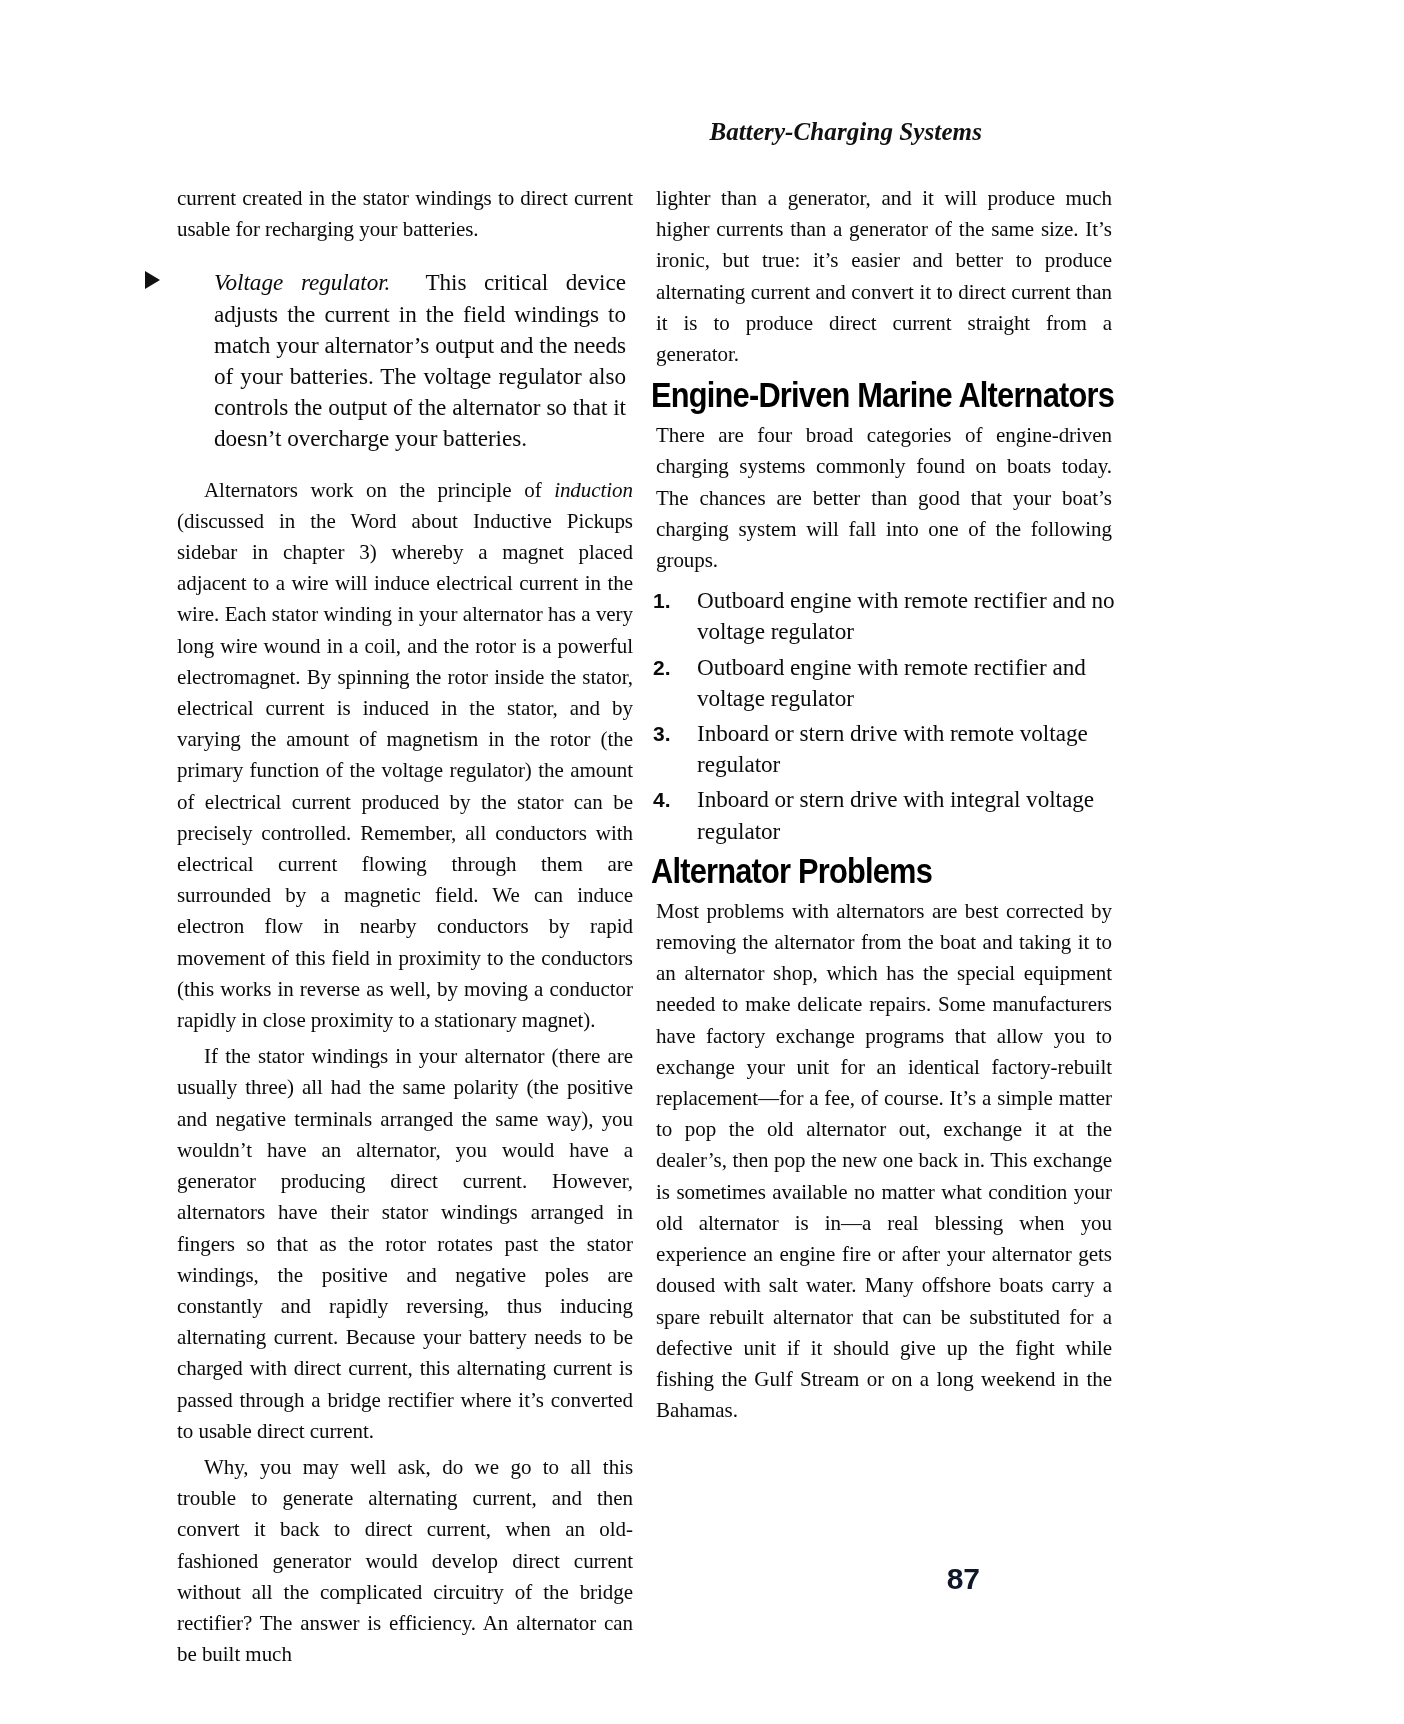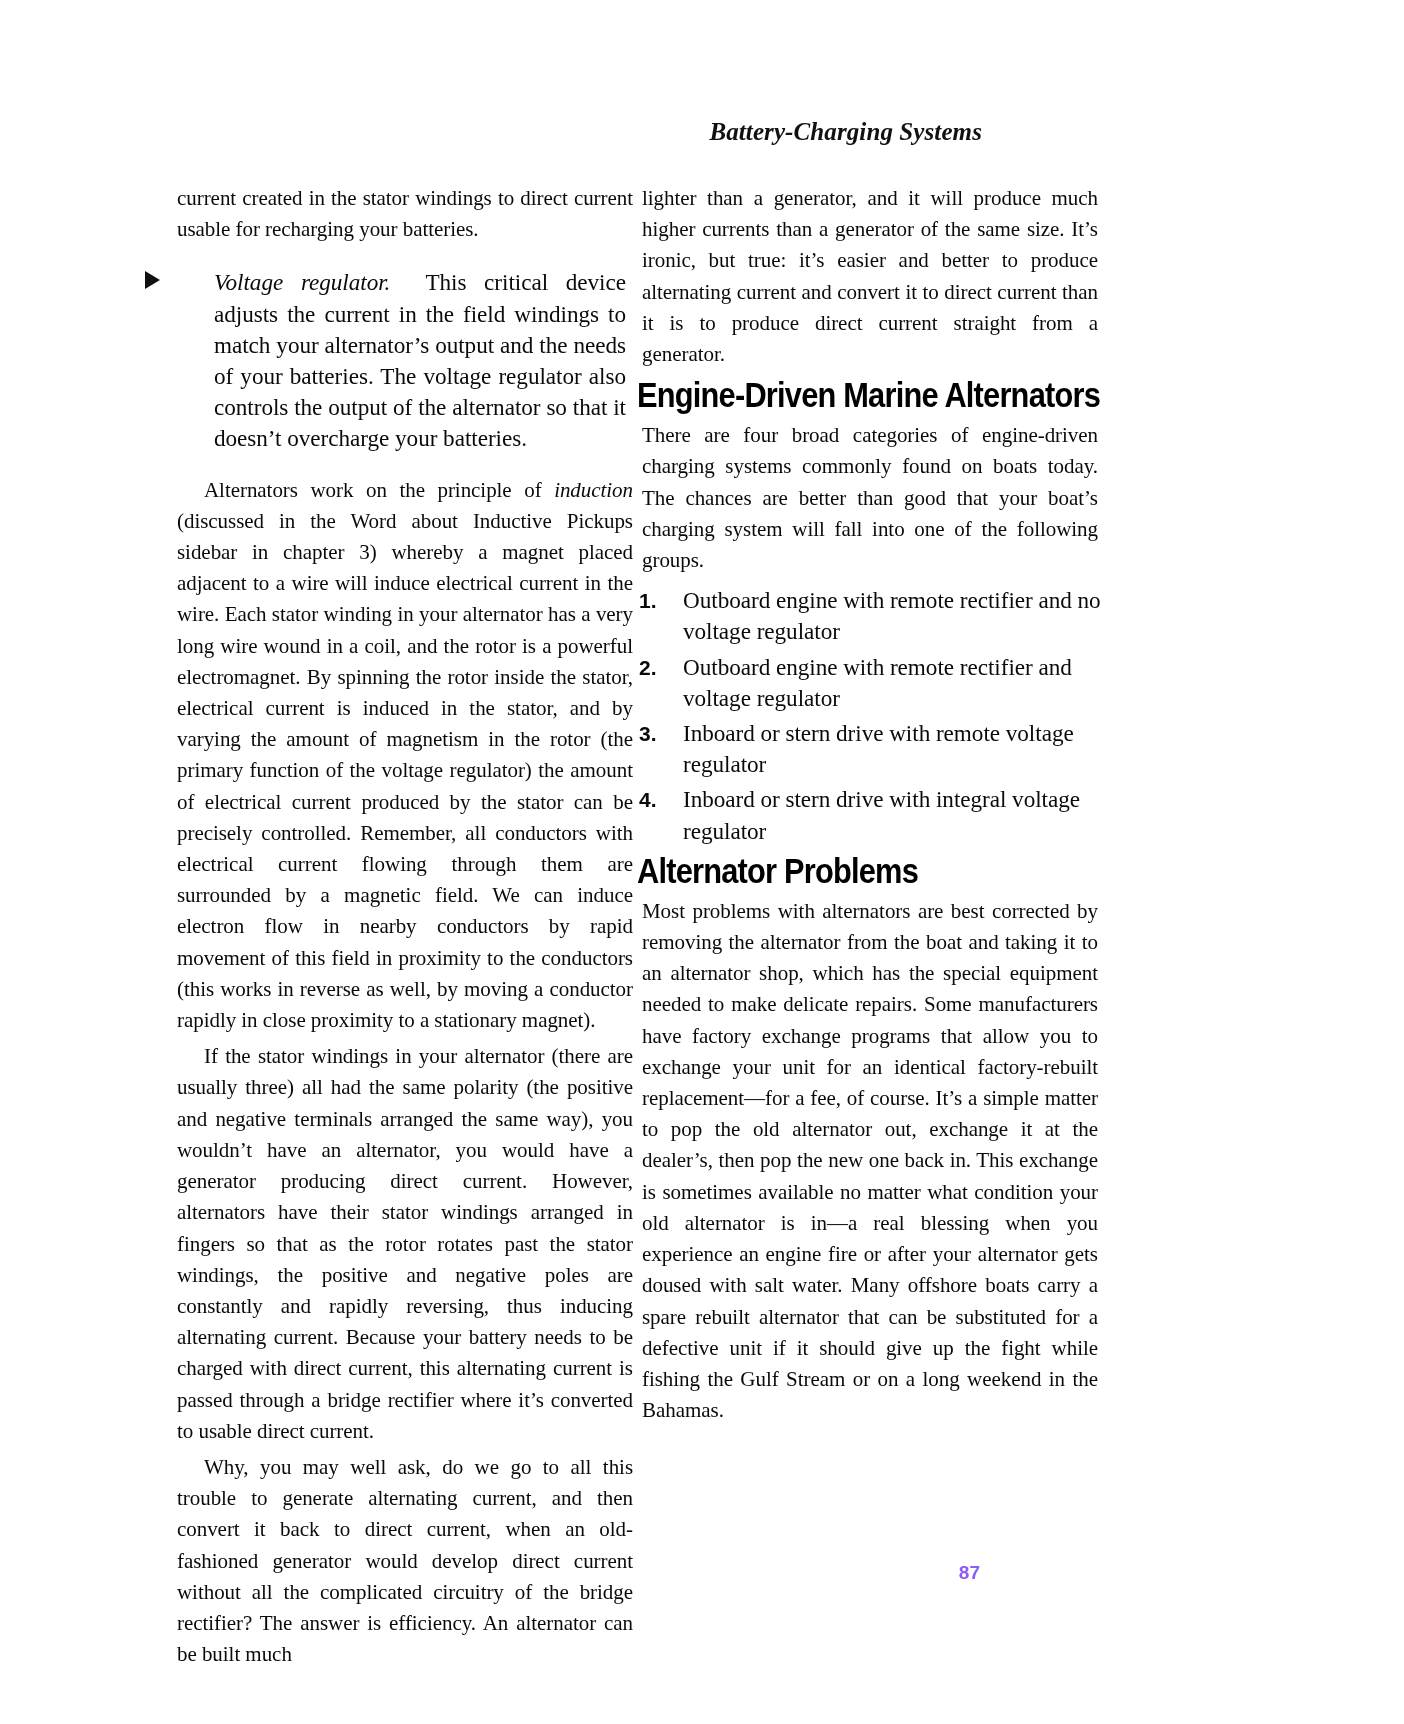--- a/index.html
+++ b/index.html
@@ -42,21 +42,21 @@
   }
   .head-icon svg { display: block; }
 
   
   .col {
     position: absolute;
     top: 178px;
     width: 466px;
   }
   .col-left  { left: 172px; }
-  .col-right { left: 637px; }
+  .col-right { left: 651px; }
 
   p.body {
     margin: 5px;
     font-size: 21px;
     line-height: 31.2px;
     text-align: justify;
     text-justify: inter-word;
     hyphens: none;
     letter-spacing: -0.05px;
   }
@@ -132,22 +132,22 @@
     font-size: 21px;
   }
 
   
   .folio {
     position: absolute;
     right: 172px;
     top: 1562px;
     font-family: "Liberation Sans", "DejaVu Sans", sans-serif;
     font-weight: bold;
-    font-size: 19px;
-    color: #8b5cf6;
+    font-size: 30px;
+    color: #0f172a;
   }
 </style>
 </head>
 <body>
 
 <div class="page">
 
   <div class="running-head">Battery-Charging Systems</div>
 
   <div class="head-icon">

